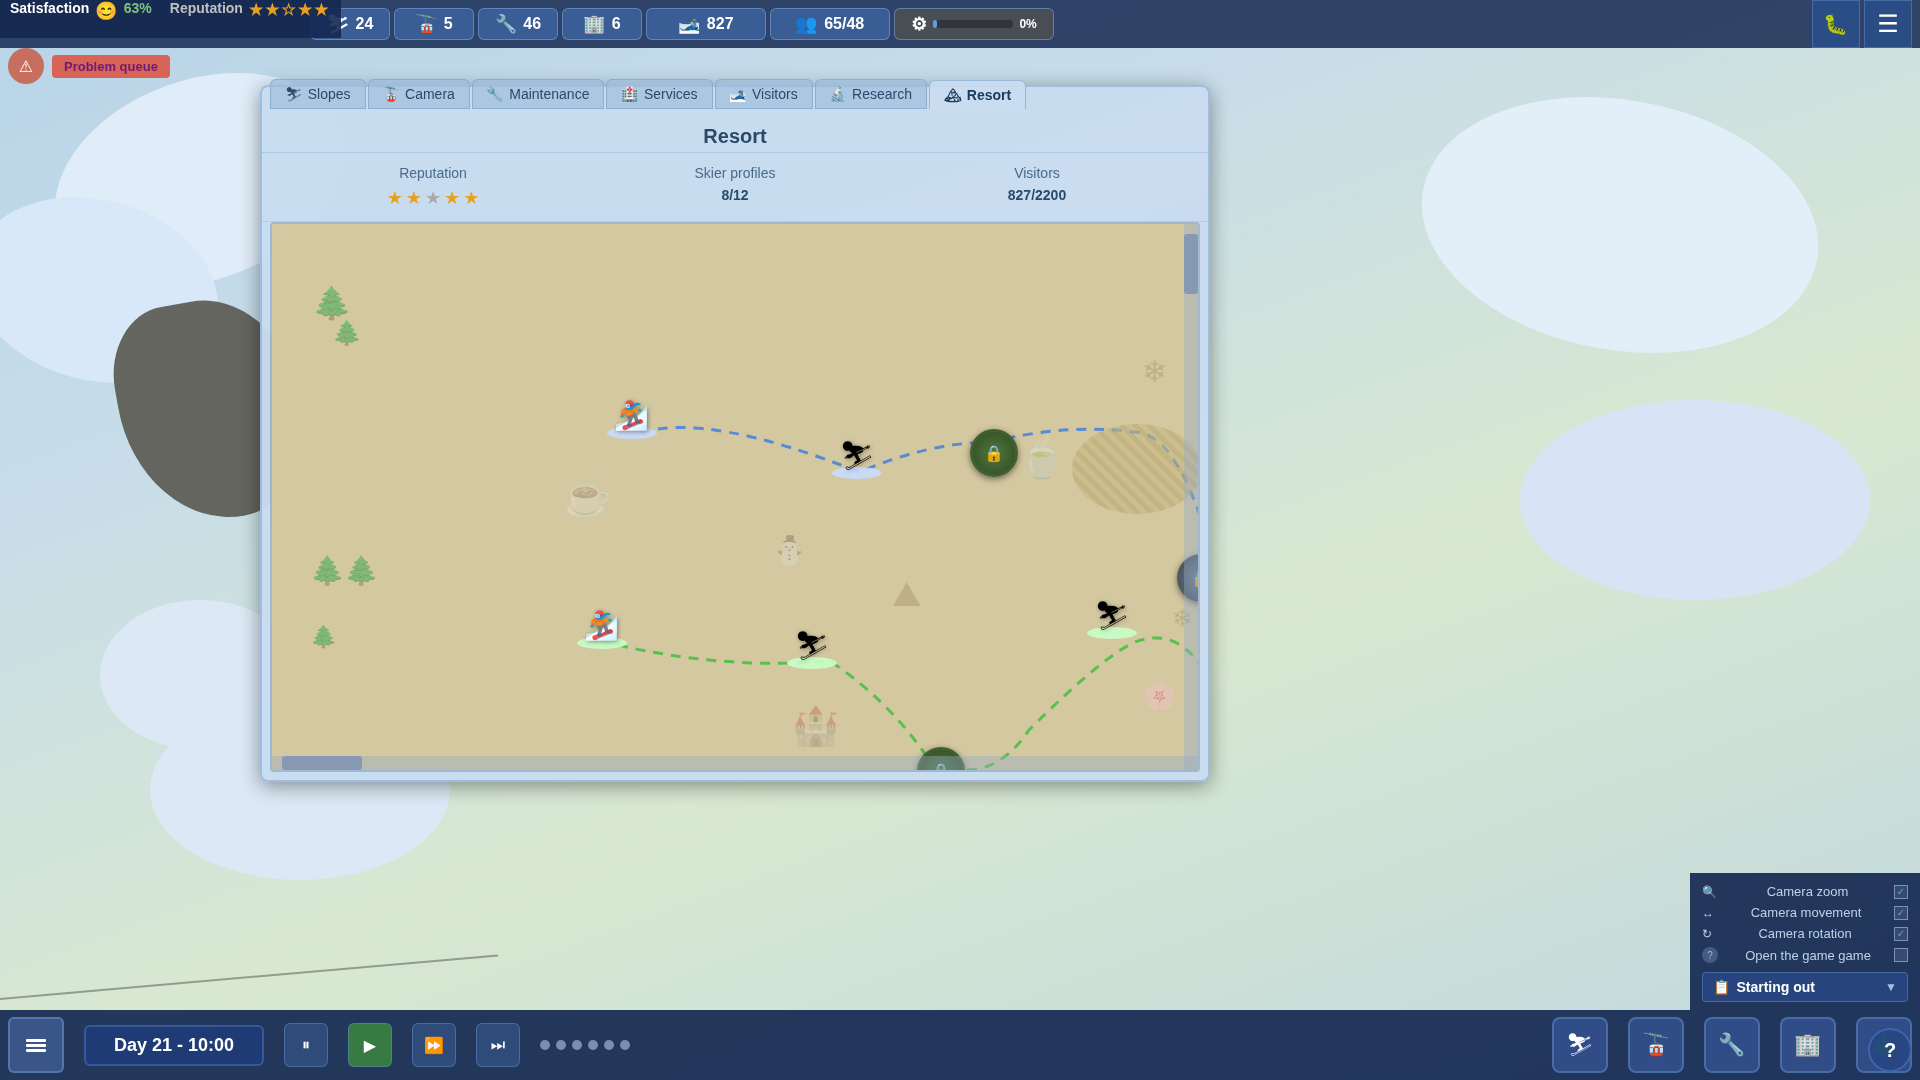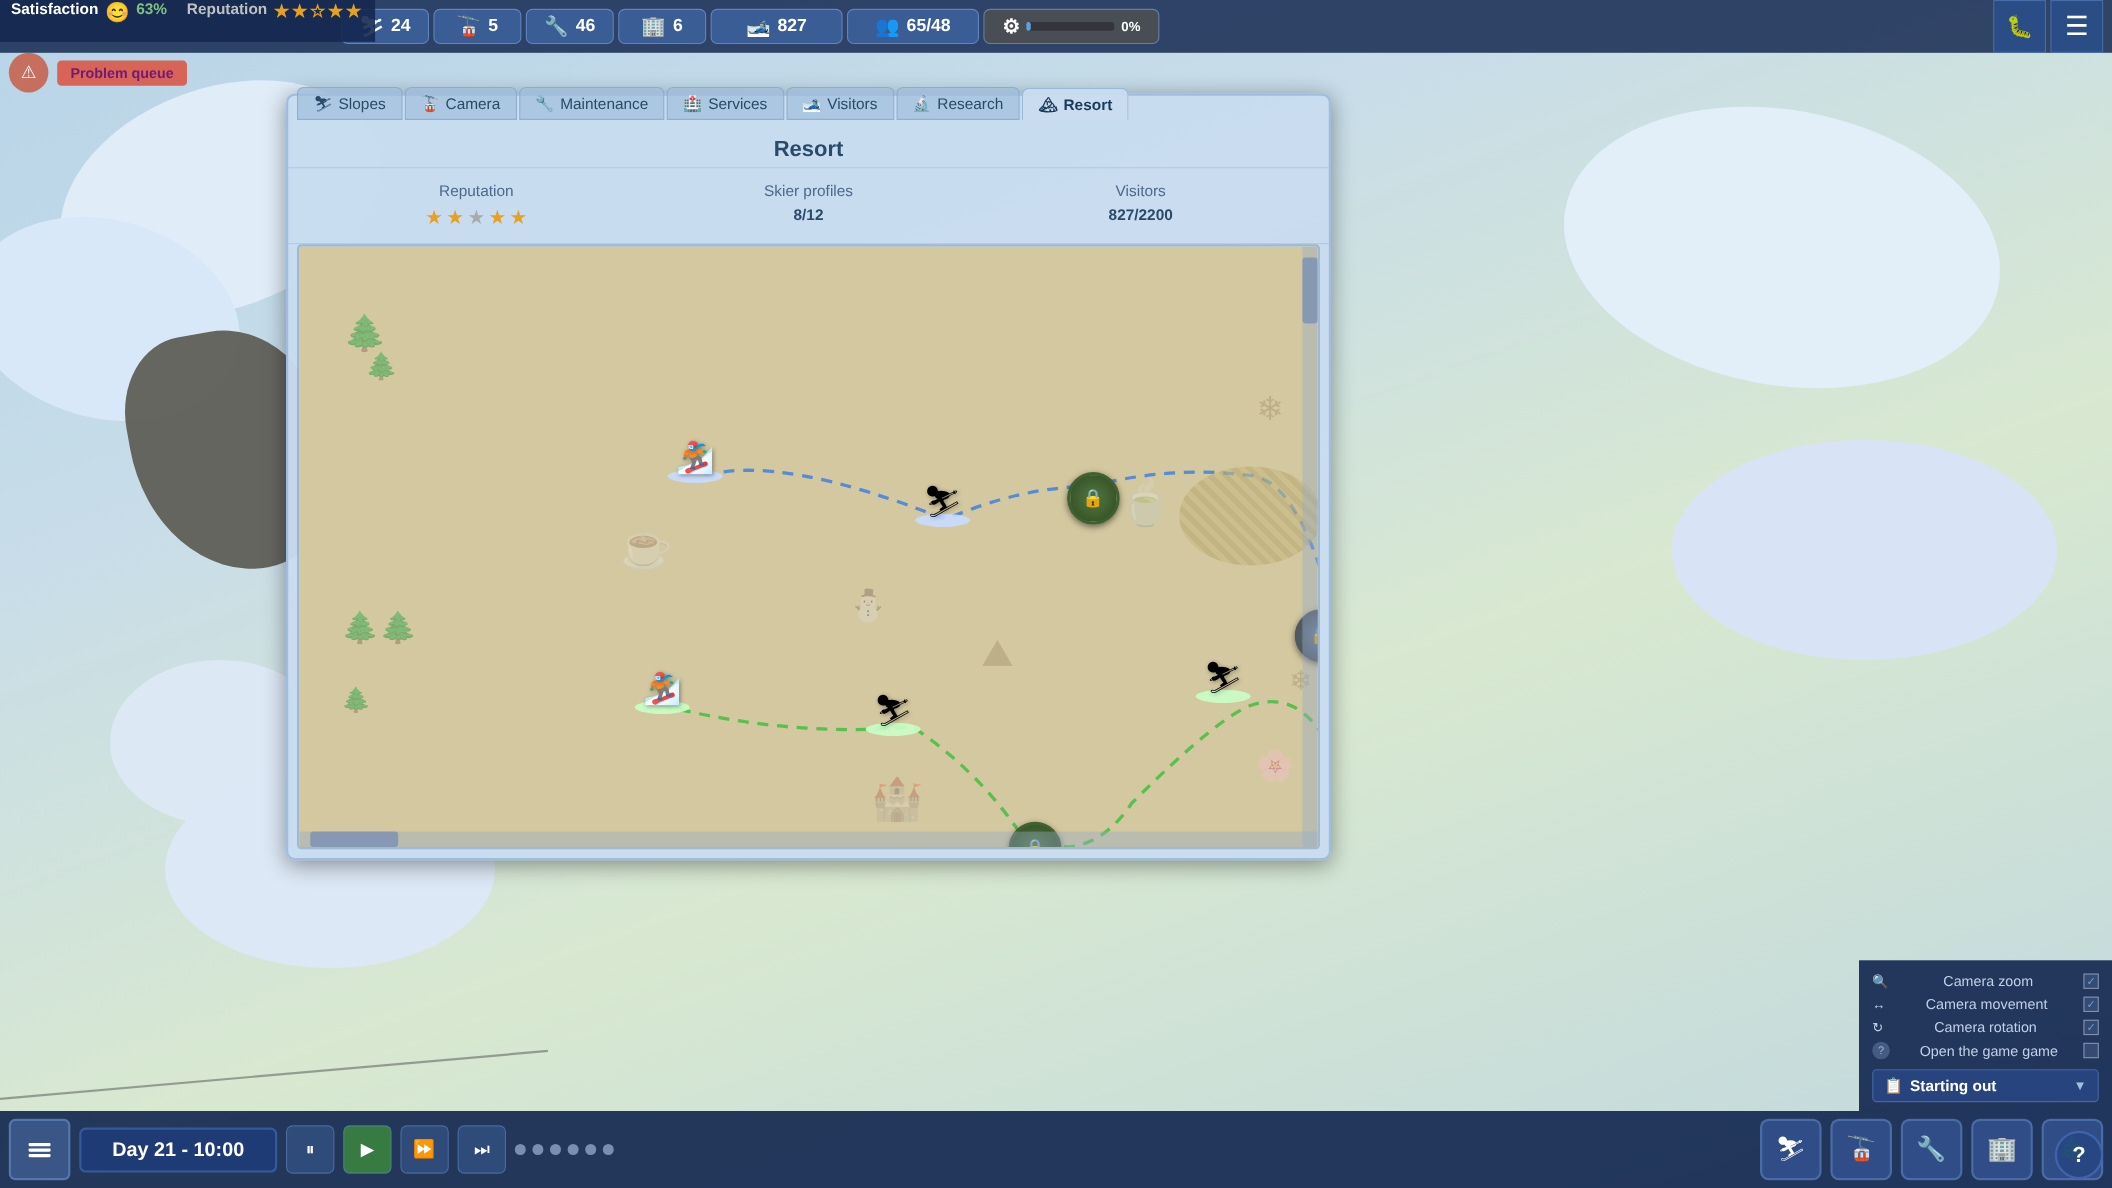--- a/index.html
+++ b/index.html
@@ -366,21 +366,21 @@
     #bottom-hud {
       position: absolute;
       bottom: 0;
       left: 0;
       width: 1920px;
       height: 70px;
       background: rgba(20, 40, 80, 0.92);
       z-index: 100;
       display: flex;
       align-items: center;
-      gap: 8px;
+      gap: 20px;
       padding: 0 8px;
     }
 
     .hud-layers-btn {
       width: 56px;
       height: 56px;
       background: rgba(60, 90, 140, 0.9);
       border: 2px solid rgba(100, 140, 200, 0.6);
       border-radius: 6px;
       display: flex;

